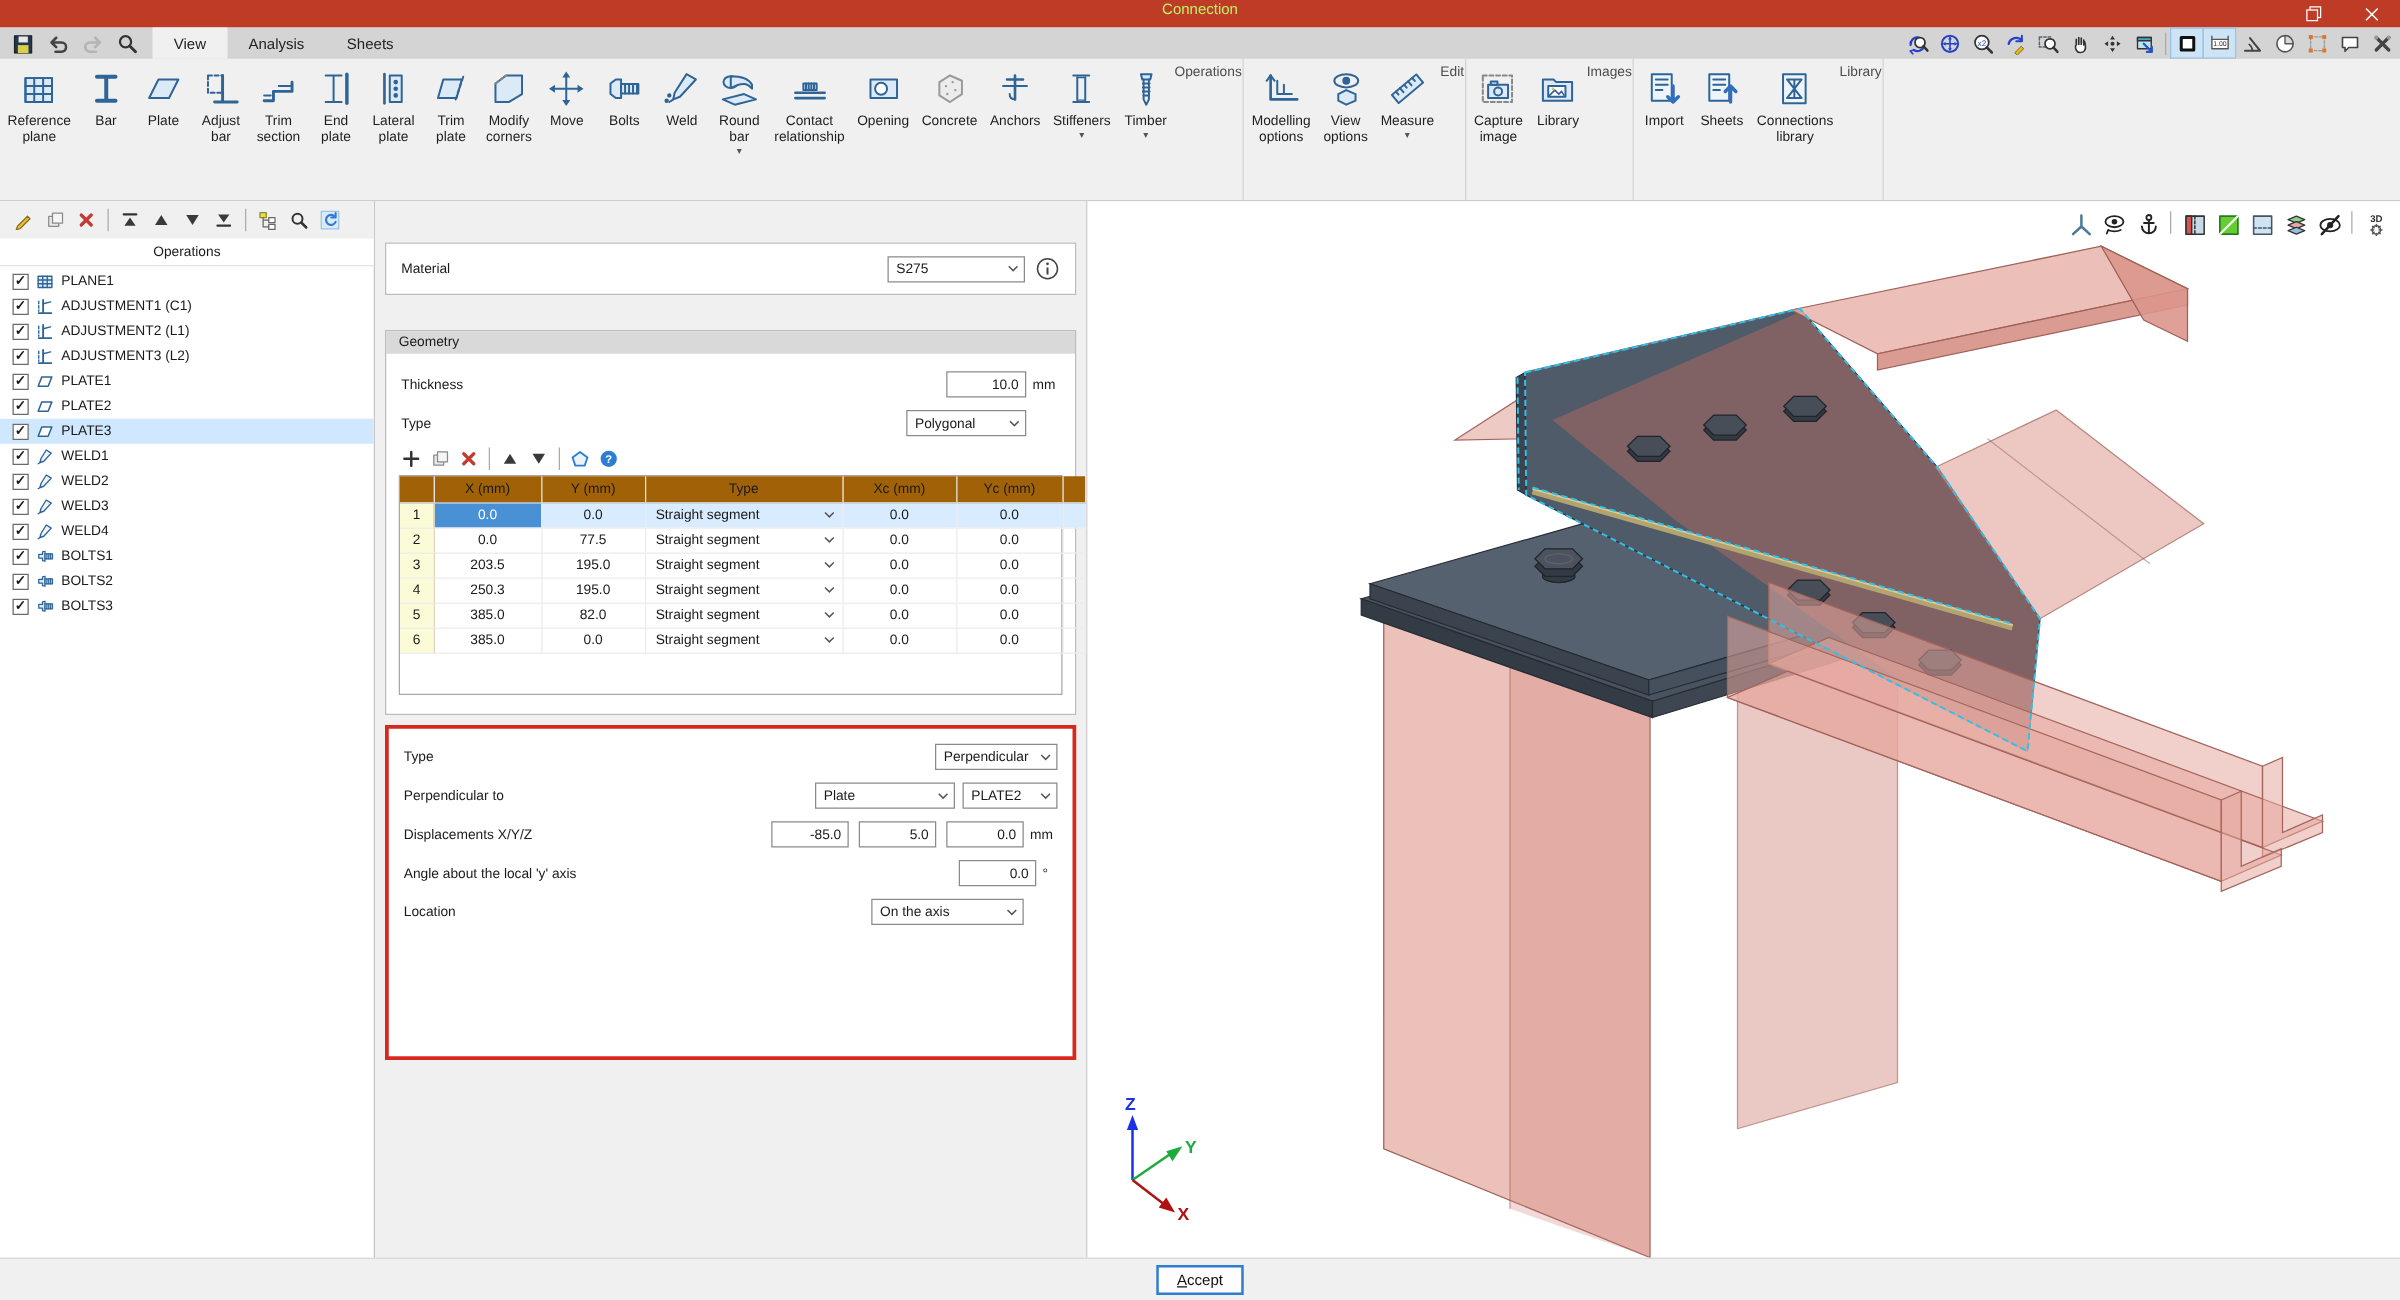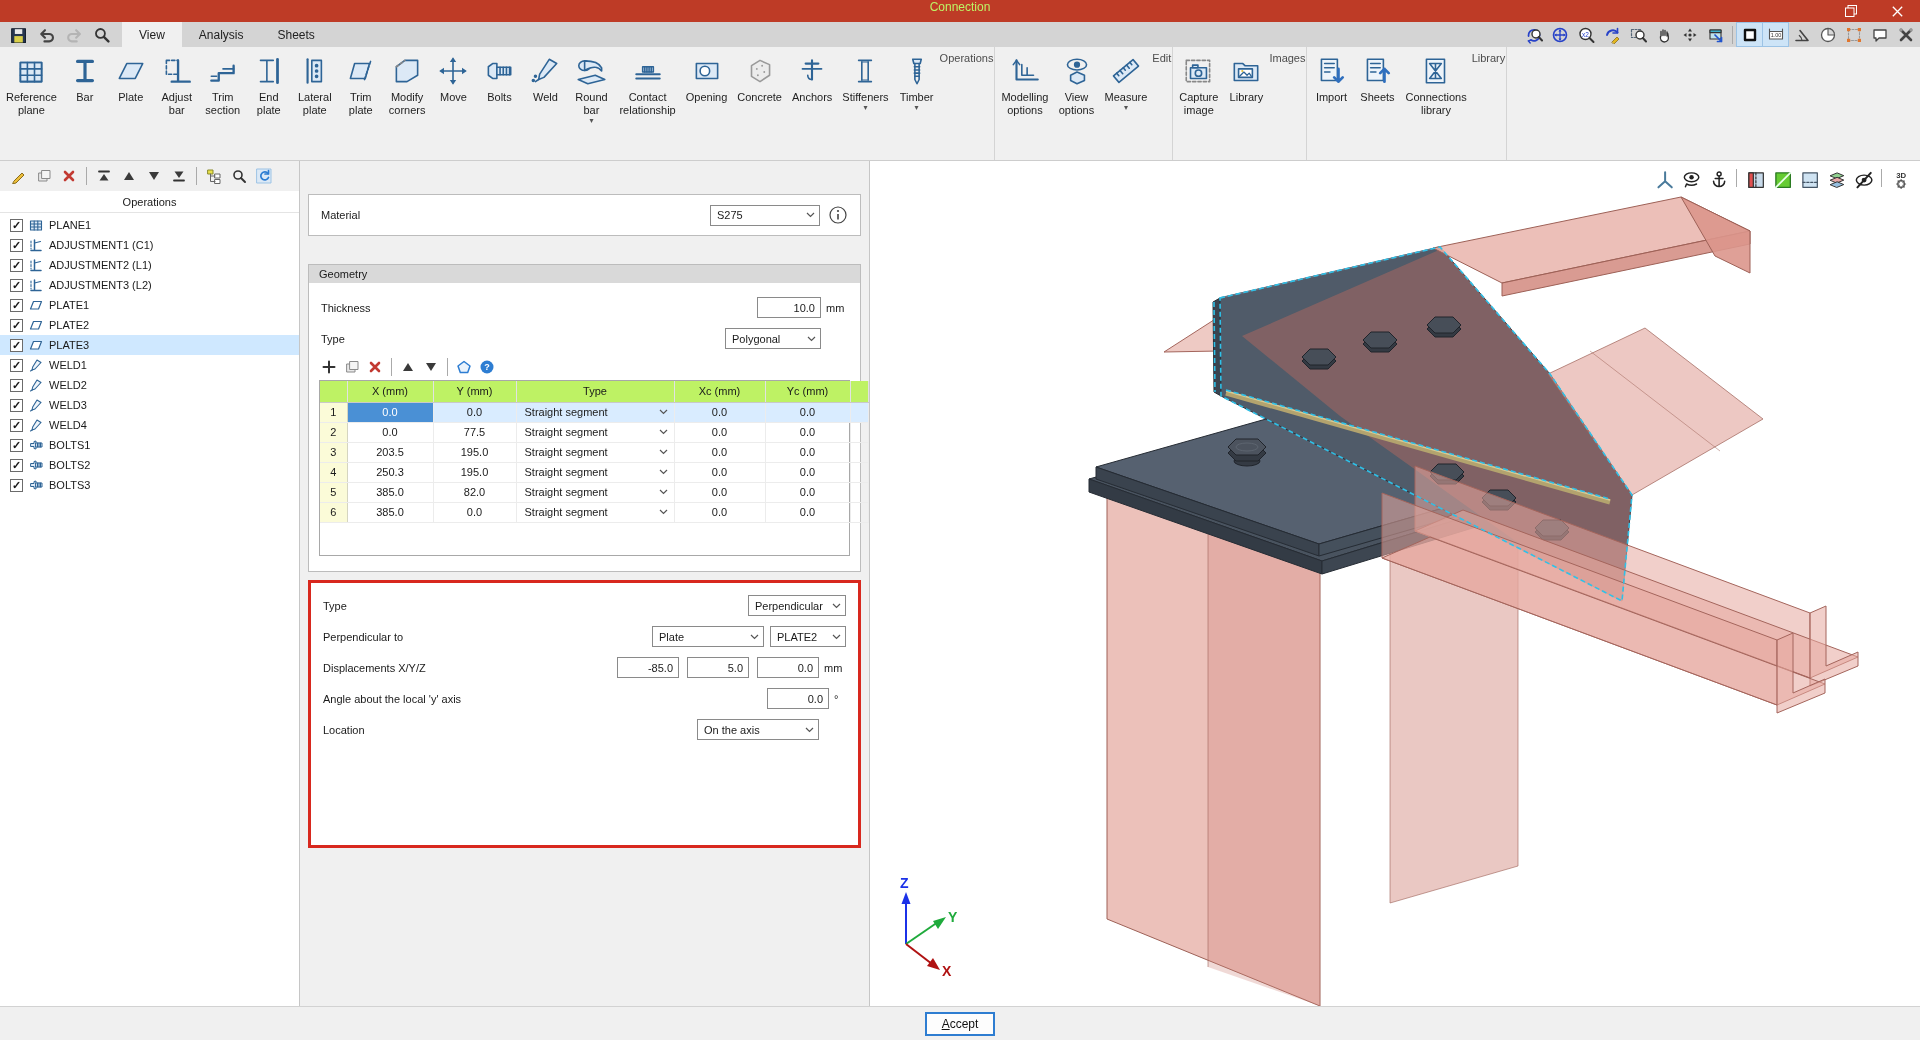--- a/index.html
+++ b/index.html
@@ -55,21 +55,21 @@
   .inputb { border:1px solid #8a8a8a; background:#fff; height:21px; padding:0 5px; display:flex; align-items:center; justify-content:flex-end; }
   .selectb { border:1px solid #8a8a8a; background:#fff; height:21px; padding:0 4px 0 6px; display:flex; align-items:center; justify-content:space-between; gap:5px; }
   .unit { margin-left:5px; width:22px; }
   .mrow { height:42px; display:flex; align-items:center; padding:0 12px; }
 
   .gtoolbar { display:flex; align-items:center; gap:3px; padding:3px 10px 2px; }
   .gtoolbar .tbi { width:20px; height:20px; }
 
   .vtable-wrap { margin:1px 10px 10px; border:1px solid #a8a8a8; height:176px; background:#fff; }
   table.vtable { border-collapse:collapse; width:100%; table-layout:fixed; }
-  .vtable th { font-weight:normal; height:21px; border-bottom:1px solid #c9c9c9; border-right:1px solid #e2e2e2; background:#bef264; }
+  .vtable th { font-weight:normal; height:21px; border-bottom:1px solid #c9c9c9; border-right:1px solid #e2e2e2; background:#a16207; }
   .vtable td { height:20px; text-align:center; border-bottom:1px solid #ececec; border-right:1px solid #ececec; }
   .vtable td.rownum { background:#fbfbd8; border-right:1px solid #d5d5c0; }
   .vtable tr.sel td { background:#d9ecff; }
   .vtable tr.sel td.rownum { background:#fbfbd8; }
   .vtable tr.sel td.selcell { background:#4a90d5; color:#fff; }
   .typecell { display:flex; align-items:center; justify-content:space-between; padding:0 6px 0 8px; }
 
   .posbox { border:3px solid #d8281e; background:#fff; height:268px; }
 
   

